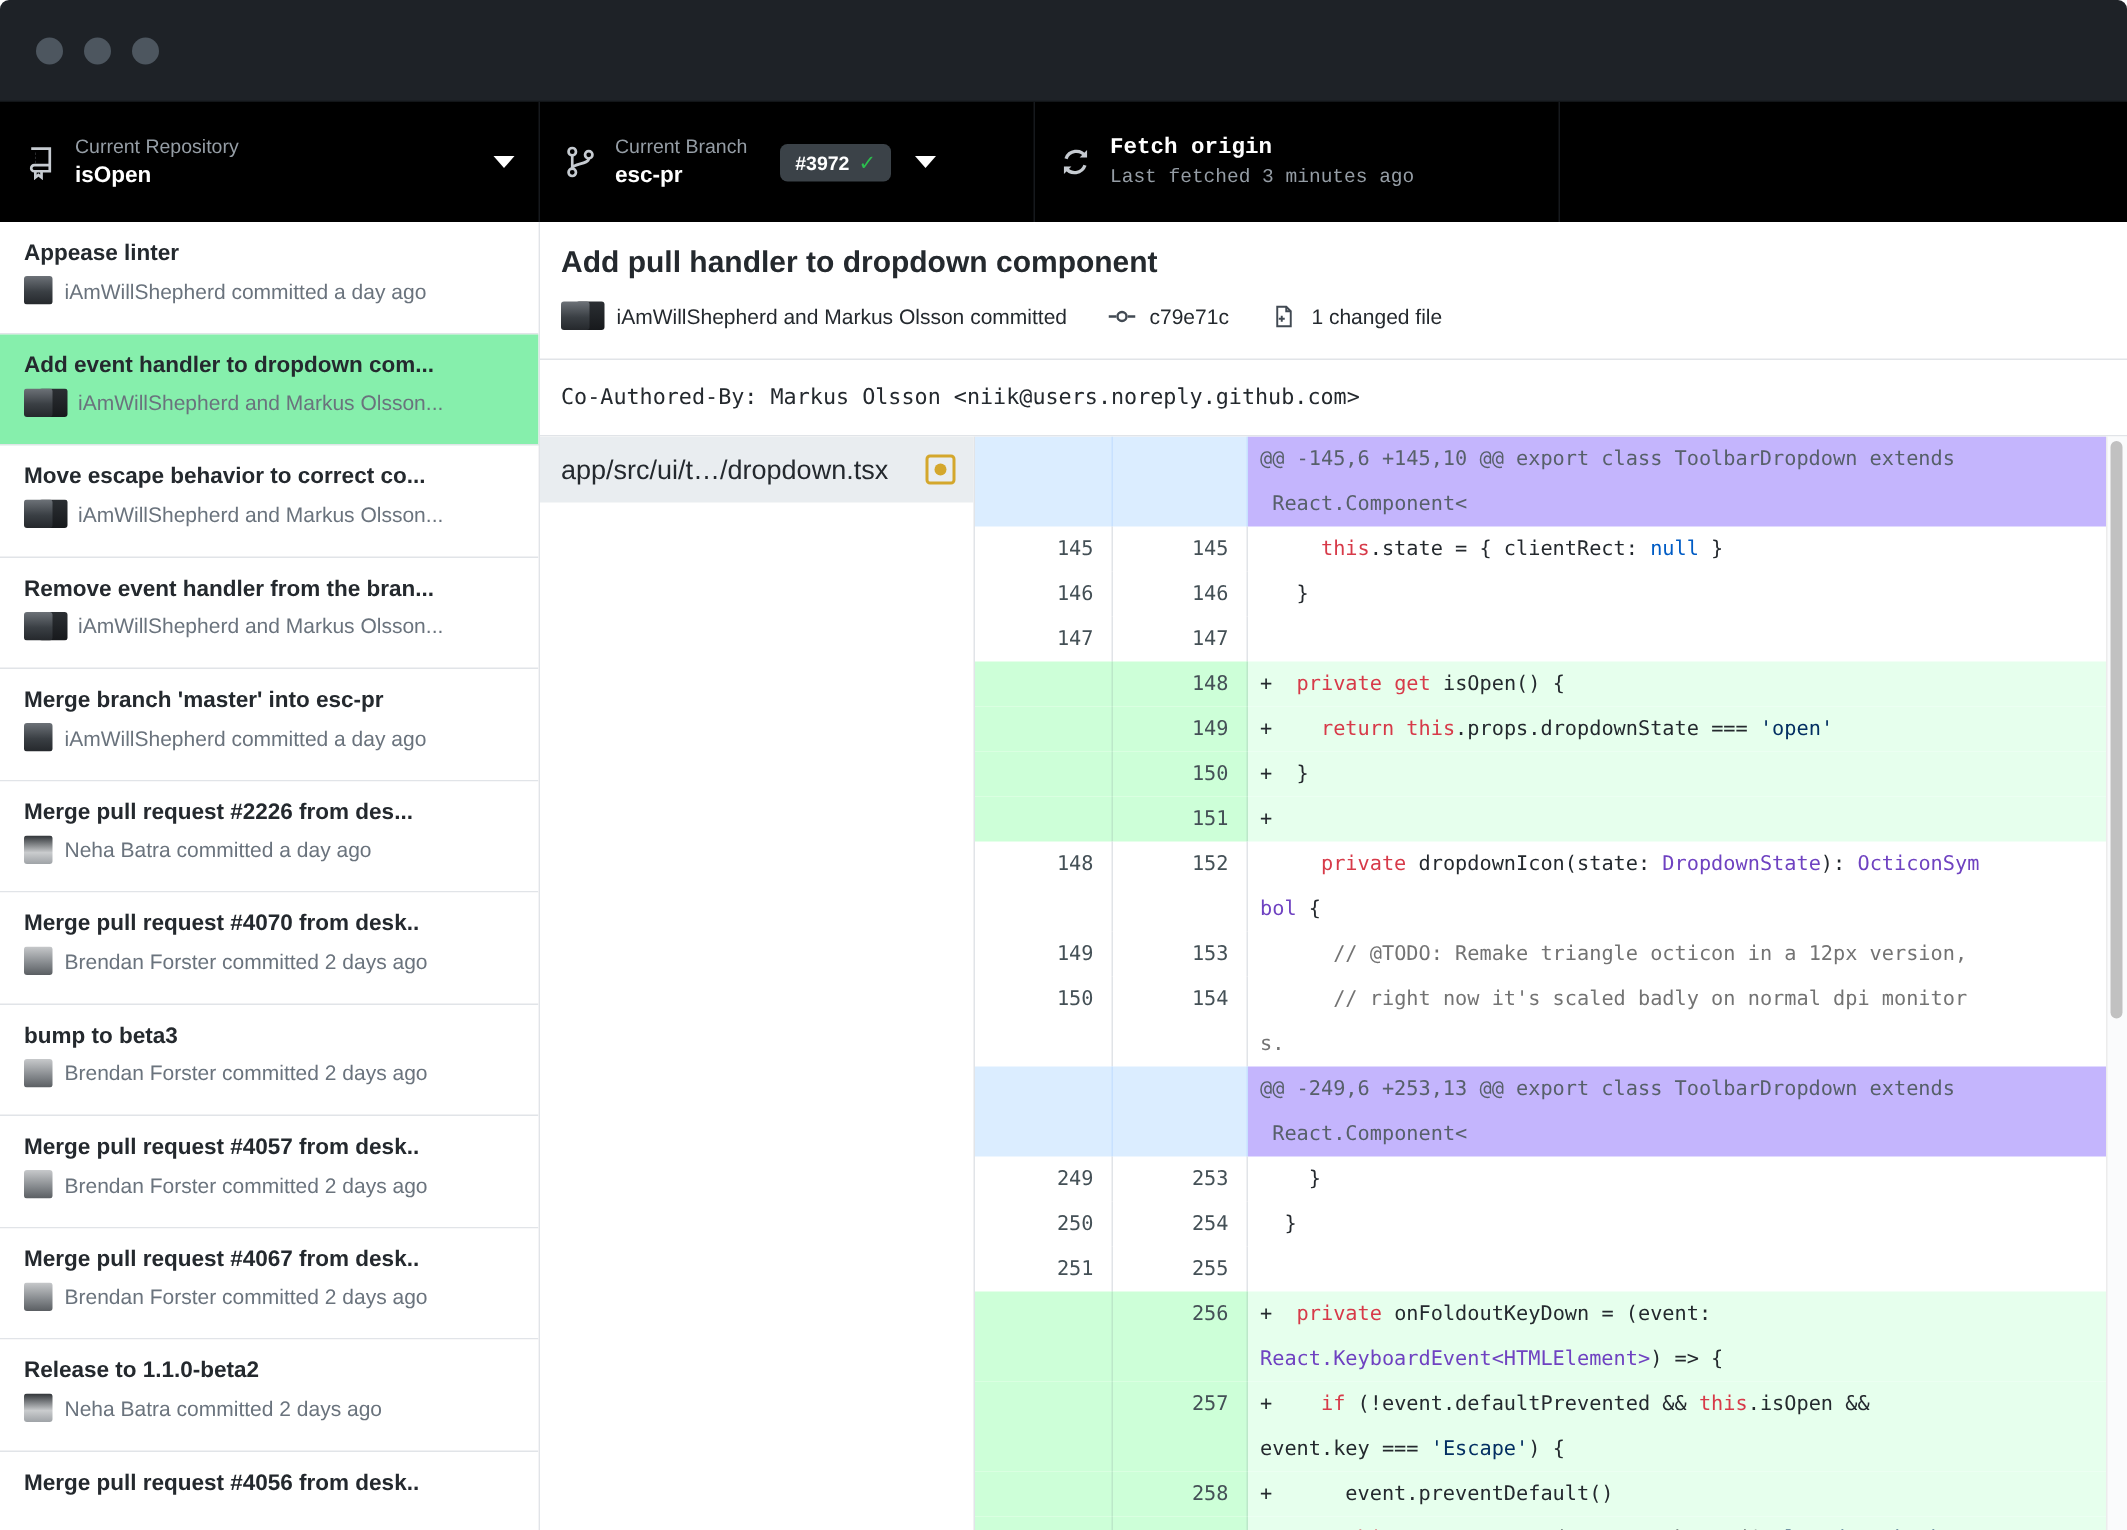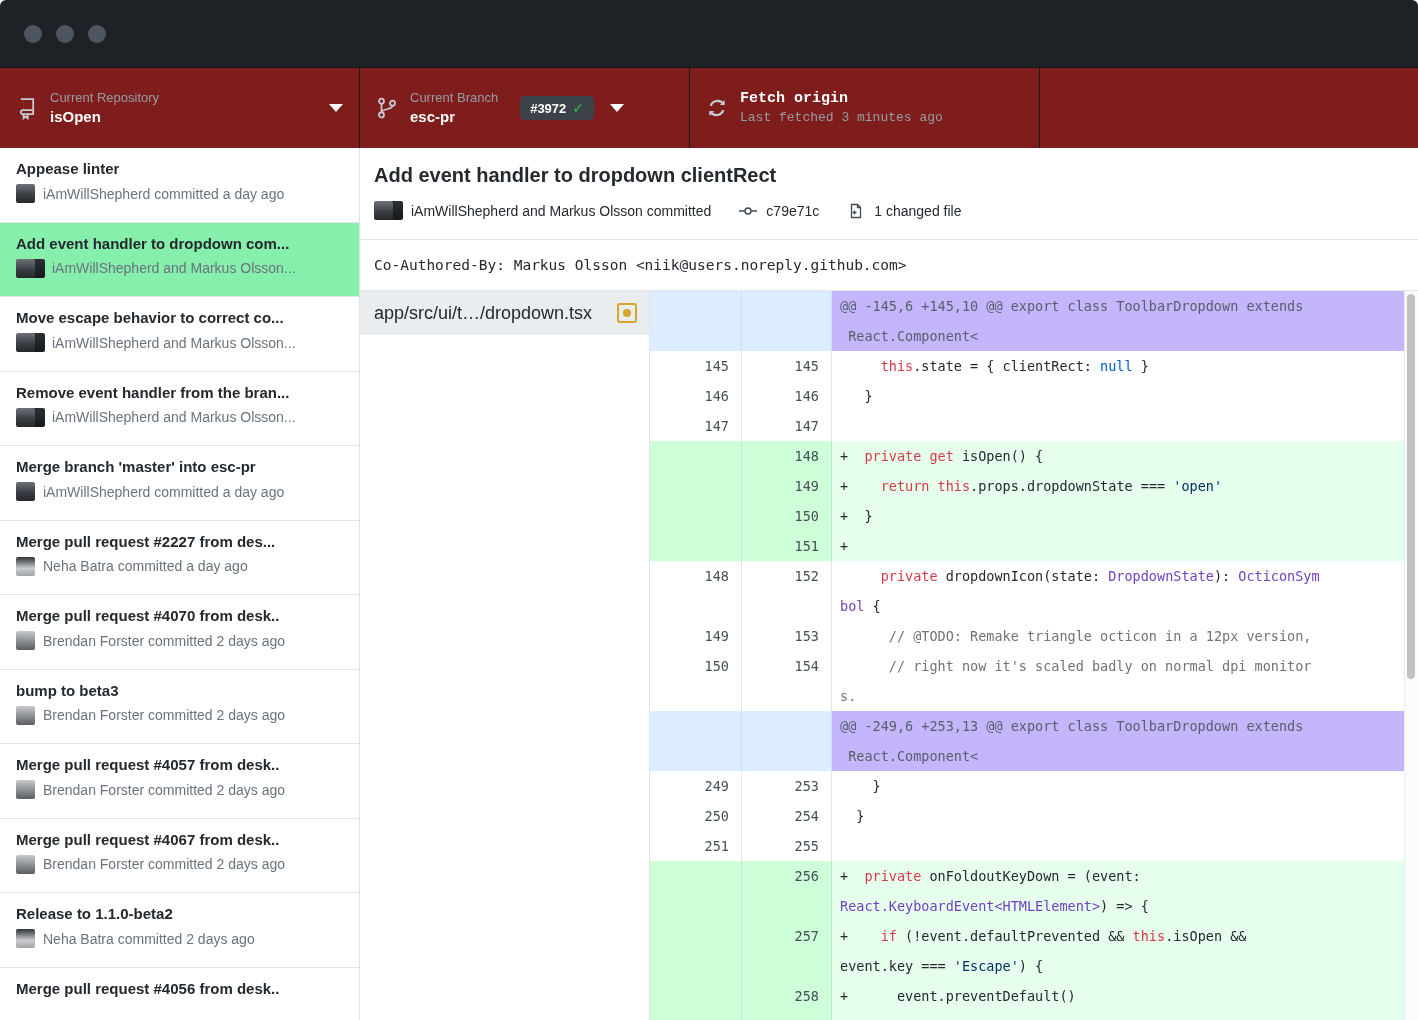--- a/index.html
+++ b/index.html
@@ -6,21 +6,21 @@
   html,body { width:1418px; height:1020px; overflow:hidden; background:#fff;
     font-family:"Liberation Sans","DejaVu Sans",sans-serif; color:#24292e; }
   .app { width:1418px; height:1020px; display:flex; flex-direction:column; overflow:hidden; }
 
   
   .titlebar { height:68px; background:#1e2227; flex:0 0 auto; display:flex; align-items:center;
     padding-left:24px; gap:14px; border-bottom:1px solid #121518; border-radius:6px 6px 0 0; }
   .tdot { width:18px; height:18px; border-radius:50%; background:#4d565f; }
 
   
-  .toolbar { height:80px; background:#7f1d1d; flex:0 0 auto; display:flex; color:#fff; }
+  .toolbar { height:80px; background:#000000; flex:0 0 auto; display:flex; color:#fff; }
   .tb-section { display:flex; align-items:center; padding:0 16px; border-right:1px solid #16191d; cursor:default; }
   .tb-repo { width:360px; }
   .tb-branch { width:330px; }
   .tb-fetch { width:350px;font-family:Liberation Mono, monospace; }
   .tb-fill { flex:1; border-right:none; }
   .tb-icon { width:22px; height:24px; margin-right:12px; color:#c6cbd1; flex:0 0 auto; }
   .tb-text { display:flex; flex-direction:column; line-height:1.35; min-width:0; }
   .tb-label { font-size:13px; color:#959da5; }
   .tb-value { font-size:15px; font-weight:bold; color:#fff; }
   .tb-sub { font-size:13px; color:#959da5; }
@@ -202,21 +202,21 @@
             </div>
           </div>
           <div class="citem">
             <div class="ctitle">Merge branch 'master' into esc-pr</div>
             <div class="cmeta">
               <span class="av av-will"></span>
               <span>iAmWillShepherd committed a day ago</span>
             </div>
           </div>
           <div class="citem">
-            <div class="ctitle">Merge pull request #2227 from des...</div>
+            <div class="ctitle">Merge pull request #2226 from des...</div>
             <div class="cmeta">
               <span class="av av-neha"></span>
               <span>Neha Batra committed a day ago</span>
             </div>
           </div>
           <div class="citem">
             <div class="ctitle">Merge pull request #4070 from desk..</div>
             <div class="cmeta">
               <span class="av av-brendan"></span>
               <span>Brendan Forster committed 2 days ago</span>
@@ -251,21 +251,21 @@
             </div>
           </div>
           <div class="citem">
             <div class="ctitle">Merge pull request #4056 from desk..</div>
           </div>
         </div>
     </div>
 
     <div class="content">
       <div class="commit-header">
-        <div class="commit-title">Add event handler to dropdown clientRect</div>
+        <div class="commit-title">Add pull handler to dropdown component</div>
         <div class="commit-meta">
           <span class="av-stack">
             <span class="av av-will"></span>
             <span class="av av-markus"></span>
           </span>
           <span>iAmWillShepherd and Markus Olsson committed</span>
           <span class="meta-gap"></span>
           <svg class="meta-icon" viewBox="0 0 18 16">
             <circle cx="9" cy="8" r="3" fill="none" stroke="currentColor" stroke-width="1.6"></circle>
             <path stroke="currentColor" stroke-width="1.6" d="M0 8h5.2M12.8 8H18"></path>

